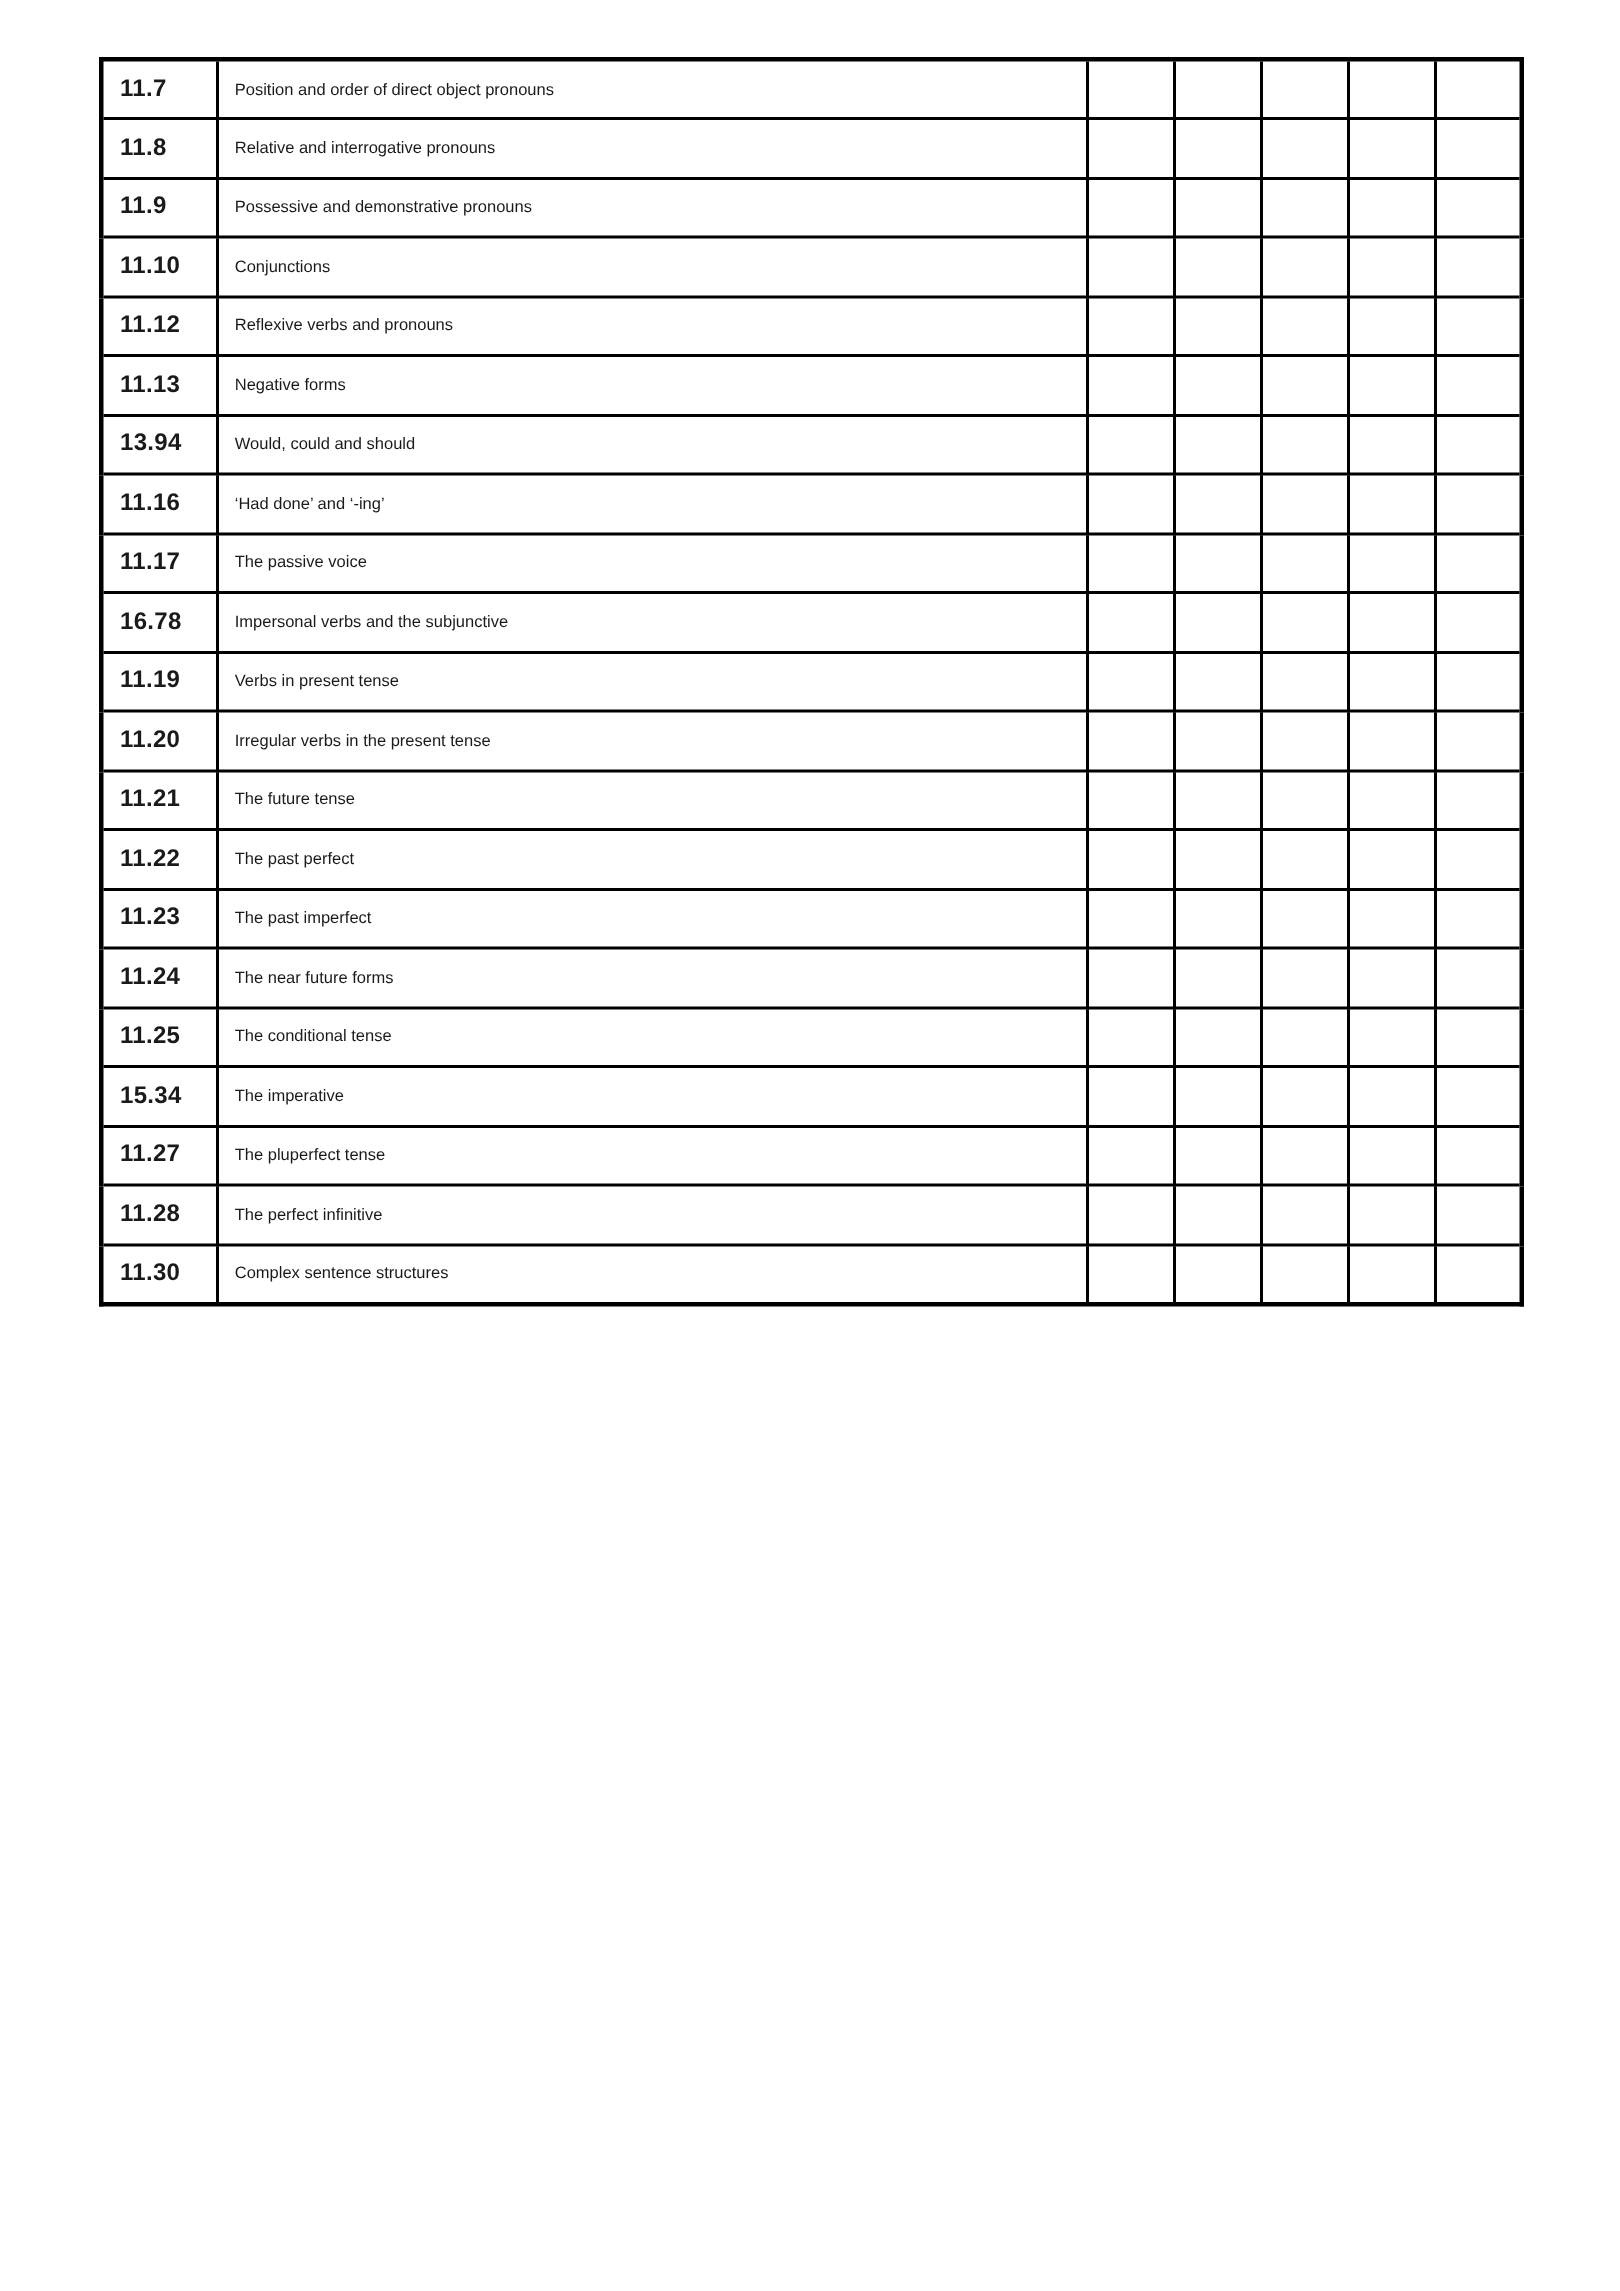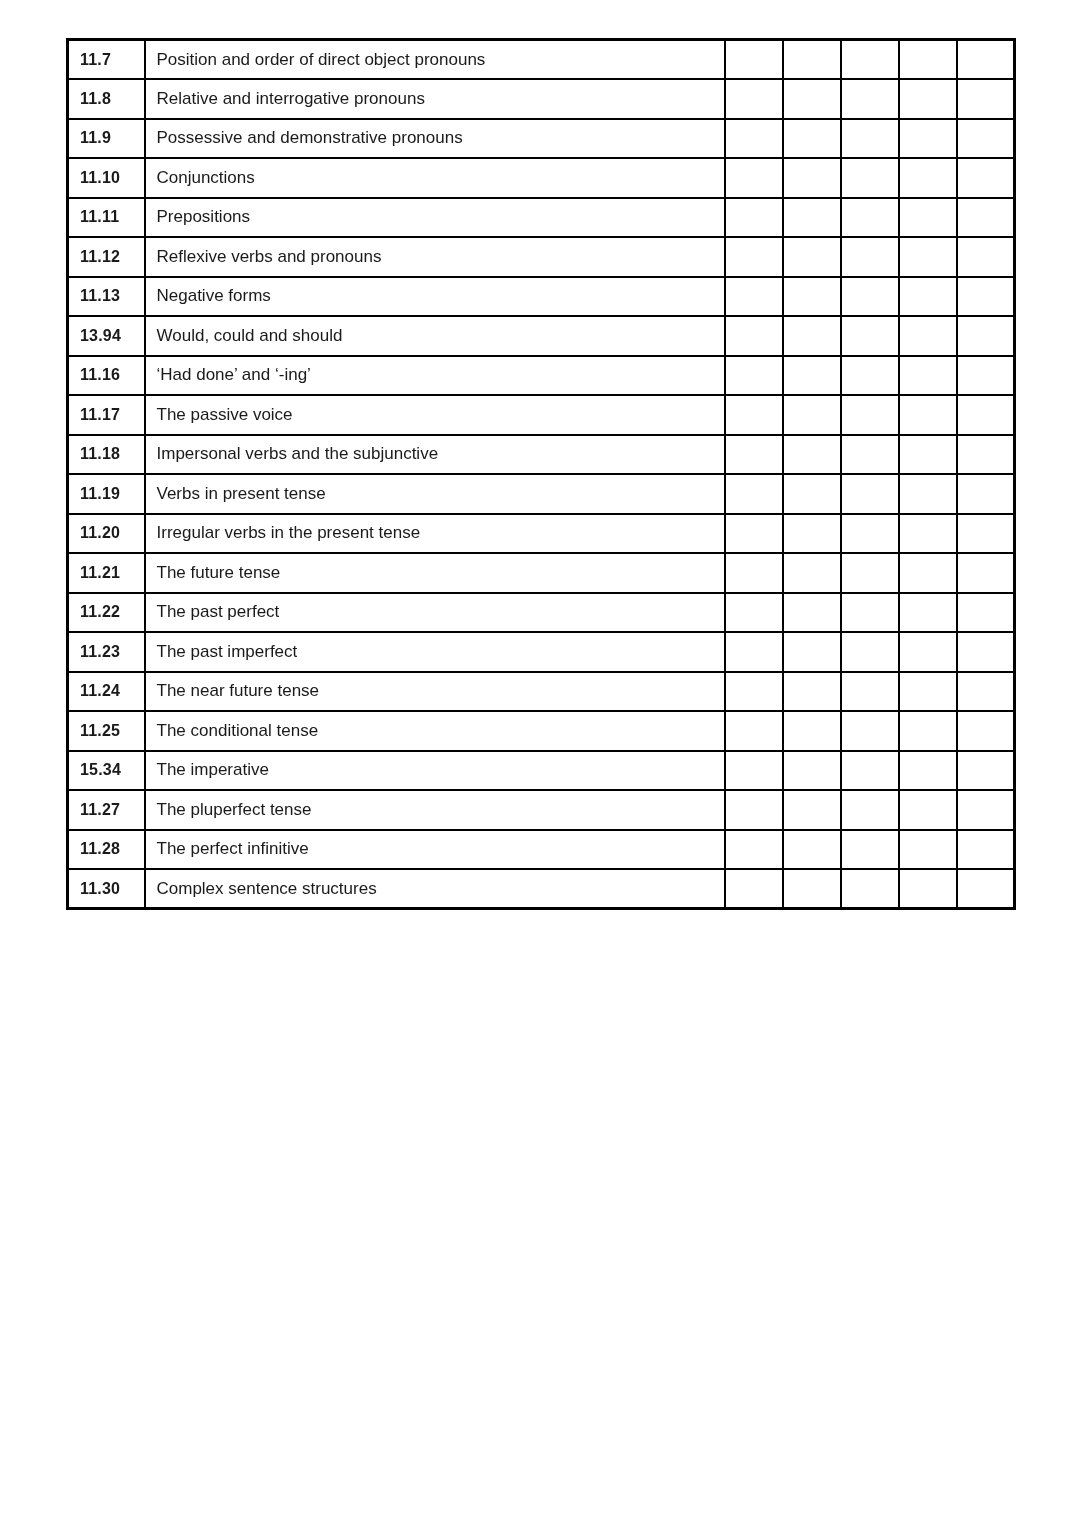--- a/index.html
+++ b/index.html
@@ -36,21 +36,21 @@
   .doc-table tr:last-child td { border-bottom-width: 3px; margin-top: 16px; }
   .doc-table td:first-child { border-left-width: 3px; }
   .doc-table td:last-child { border-right-width: 3px; }
   td.cell-id {
     font-weight: bold;
     font-size: 16px;
     padding-left: 11px;
     letter-spacing: 0.2px;
   }
   td.cell-label {
-    font-size: 17px;
+    font-size: 11px;
     padding-left: 11px;
   }
   td.cell-check { }
 </style>
 </head>
 <body>
 
 <table class="doc-table">
   <colgroup>
     <col style="width:77px">
@@ -92,29 +92,20 @@
       <tr>
         <td class="cell-id">11.10</td>
         <td class="cell-label">Conjunctions</td>
         <td class="cell-check"></td>
         <td class="cell-check"></td>
         <td class="cell-check"></td>
         <td class="cell-check"></td>
         <td class="cell-check"></td>
       </tr>
       <tr>
-        <td class="cell-id">11.11</td>
-        <td class="cell-label">Prepositions</td>
-        <td class="cell-check"></td>
-        <td class="cell-check"></td>
-        <td class="cell-check"></td>
-        <td class="cell-check"></td>
-        <td class="cell-check"></td>
-      </tr>
-      <tr>
         <td class="cell-id">11.12</td>
         <td class="cell-label">Reflexive verbs and pronouns</td>
         <td class="cell-check"></td>
         <td class="cell-check"></td>
         <td class="cell-check"></td>
         <td class="cell-check"></td>
         <td class="cell-check"></td>
       </tr>
       <tr>
         <td class="cell-id">11.13</td>
@@ -146,21 +137,21 @@
       <tr>
         <td class="cell-id">11.17</td>
         <td class="cell-label">The passive voice</td>
         <td class="cell-check"></td>
         <td class="cell-check"></td>
         <td class="cell-check"></td>
         <td class="cell-check"></td>
         <td class="cell-check"></td>
       </tr>
       <tr>
-        <td class="cell-id">11.18</td>
+        <td class="cell-id">16.78</td>
         <td class="cell-label">Impersonal verbs and the subjunctive</td>
         <td class="cell-check"></td>
         <td class="cell-check"></td>
         <td class="cell-check"></td>
         <td class="cell-check"></td>
         <td class="cell-check"></td>
       </tr>
       <tr>
         <td class="cell-id">11.19</td>
         <td class="cell-label">Verbs in present tense</td>
@@ -201,21 +192,21 @@
         <td class="cell-id">11.23</td>
         <td class="cell-label">The past imperfect</td>
         <td class="cell-check"></td>
         <td class="cell-check"></td>
         <td class="cell-check"></td>
         <td class="cell-check"></td>
         <td class="cell-check"></td>
       </tr>
       <tr>
         <td class="cell-id">11.24</td>
-        <td class="cell-label">The near future tense</td>
+        <td class="cell-label">The near future forms</td>
         <td class="cell-check"></td>
         <td class="cell-check"></td>
         <td class="cell-check"></td>
         <td class="cell-check"></td>
         <td class="cell-check"></td>
       </tr>
       <tr>
         <td class="cell-id">11.25</td>
         <td class="cell-label">The conditional tense</td>
         <td class="cell-check"></td>

